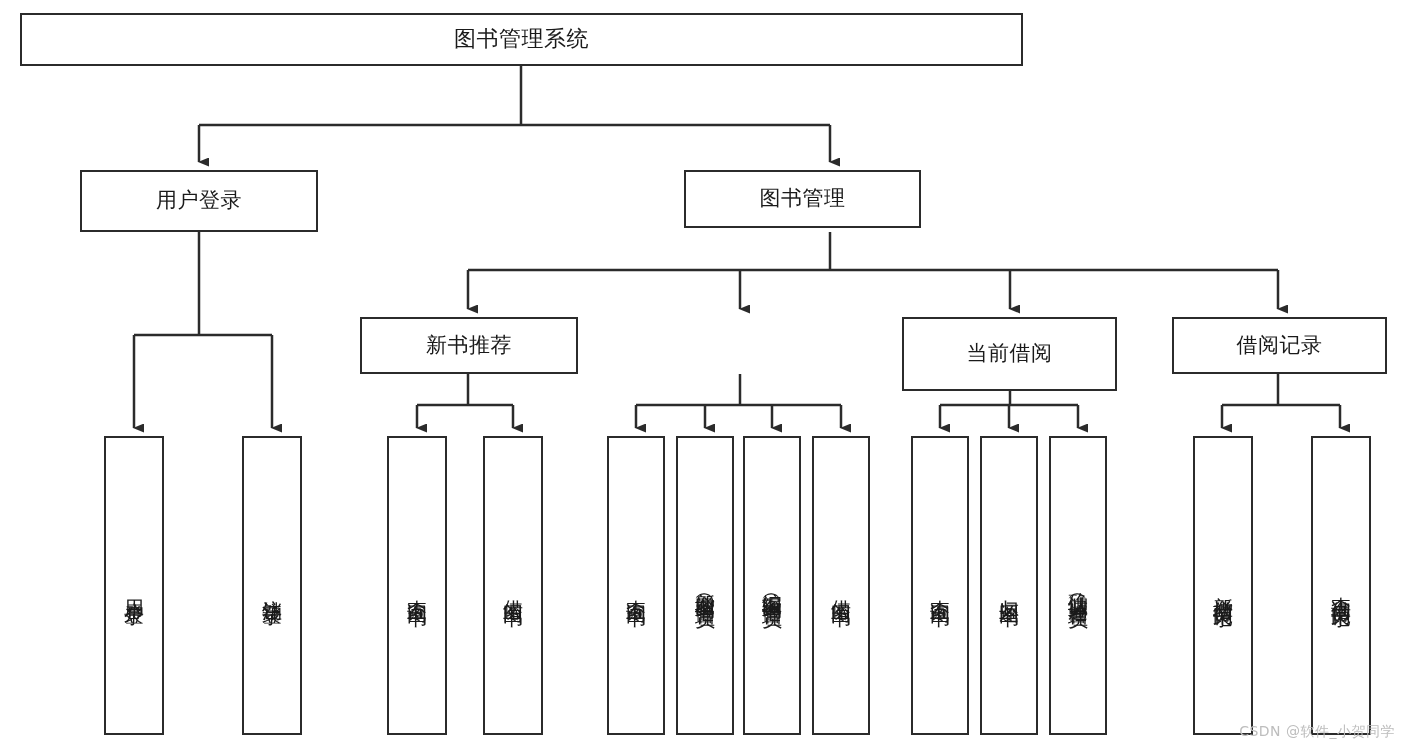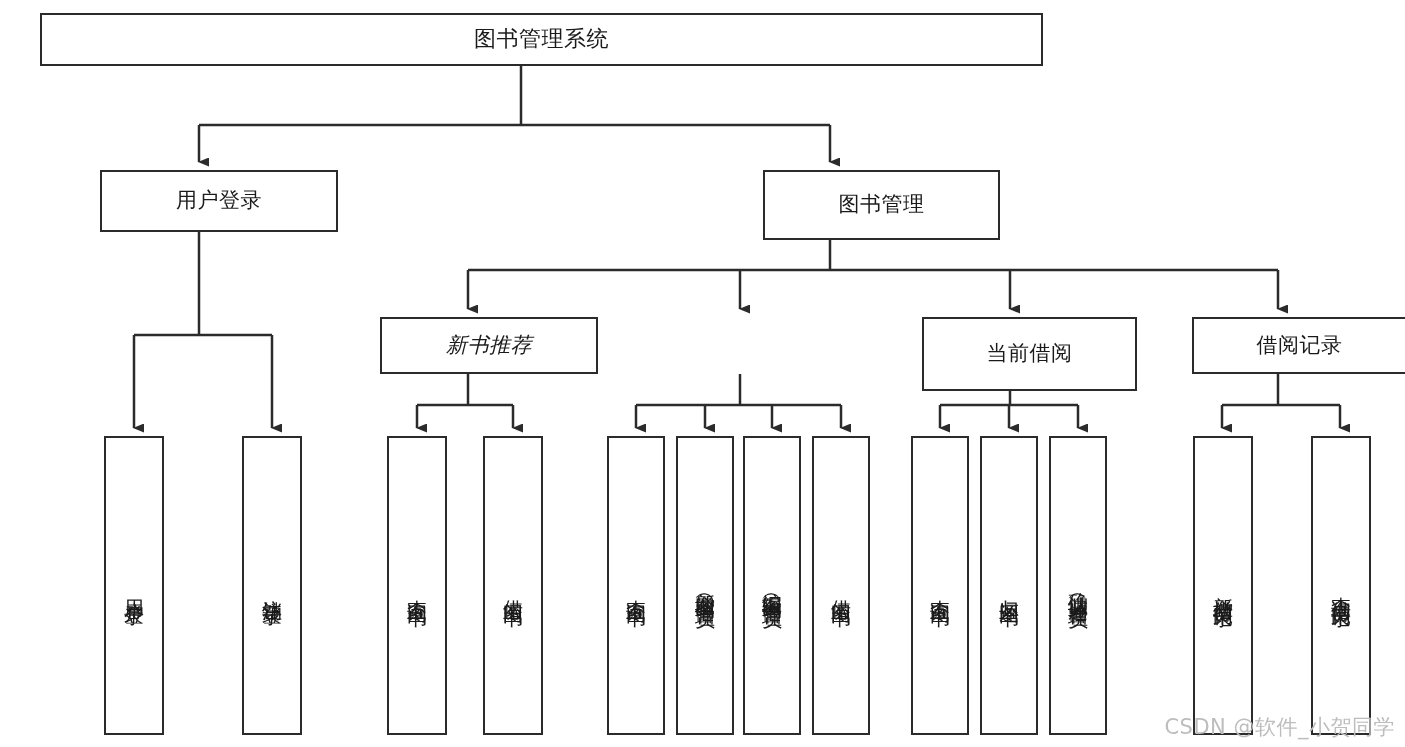--- a/index.html
+++ b/index.html
@@ -32,21 +32,20 @@
     display: flex;
     align-items: center;
     justify-content: center;
     color: #1a1a1a;
     overflow: hidden;
   }
   .node.h {
     font-size: 21px;
     letter-spacing: 0.5px;
     line-height: 1.2;
-    margin-left: 20px;
   }
   .node.root {
     font-size: 22px;
   }
   .node.v {
     writing-mode: vertical-rl;
     text-orientation: upright;
     align-items: center;
     justify-content: center;
     font-size: 20px;
@@ -56,21 +55,21 @@
   }
   .node.v .vlabel {
     writing-mode: vertical-rl;
     text-orientation: upright;
     display: block;
   }
   .watermark {
     position: absolute;
     right: 10px;
     bottom: 6px;
-    font-size: 21px;
+    font-size: 14px;
     color: #bdbdbd;
     letter-spacing: 0.5px;
     white-space: nowrap;
     pointer-events: none;
   }
 </style>
 </head>
 <body>
 
 <div id="canvas">
@@ -123,23 +122,23 @@
       <path d="M1278,374 L1278,405"></path>
       <path d="M1222,405 L1340,405"></path>
       <path d="M1222,405 L1222,428" marker-end="url(#arrowhead)"></path>
       <path d="M1340,405 L1340,428" marker-end="url(#arrowhead)"></path>
     </g>
   </svg>
 
   <div class="node h root" style="left:20px; top:13px; width:1003px; height:53px;">图书管理系统</div>
 
   <div class="node h" style="left:80px; top:170px; width:238px; height:62px;">用户登录</div>
-  <div class="node h" style="left:743px; top:170px; width:237px; height:70px;">图书管理</div>
+  <div class="node h" style="left:684px; top:170px; width:237px; height:58px;">图书管理</div>
 
-  <div class="node h" style="left:360px; top:317px; width:218px; height:57px;font-style:italic;">新书推荐</div>
+  <div class="node h" style="left:360px; top:317px; width:218px; height:57px;">新书推荐</div>
   <div class="node h" style="left:902px; top:317px; width:215px; height:74px;">当前借阅</div>
   <div class="node h" style="left:1172px; top:317px; width:215px; height:57px;">借阅记录</div>
 
   <div class="node v" style="left:104px; top:436px; width:60px; height:299px;">
     <span class="vlabel">用户登录</span>
   </div>
   <div class="node v" style="left:242px; top:436px; width:60px; height:299px;">
     <span class="vlabel">注销登录</span>
   </div>
 

